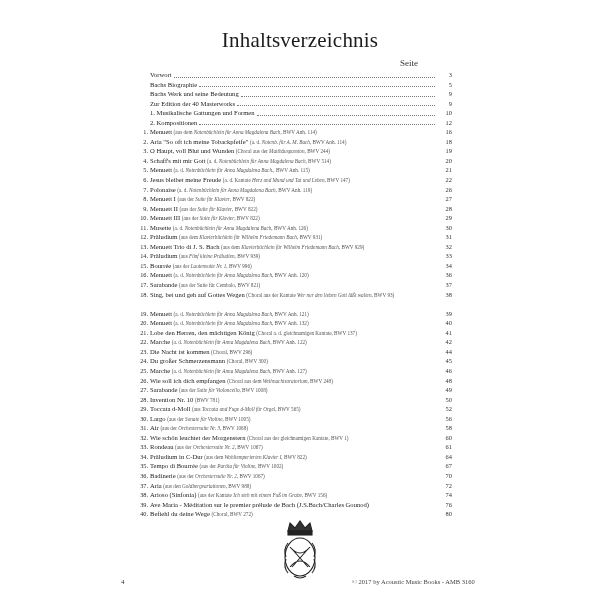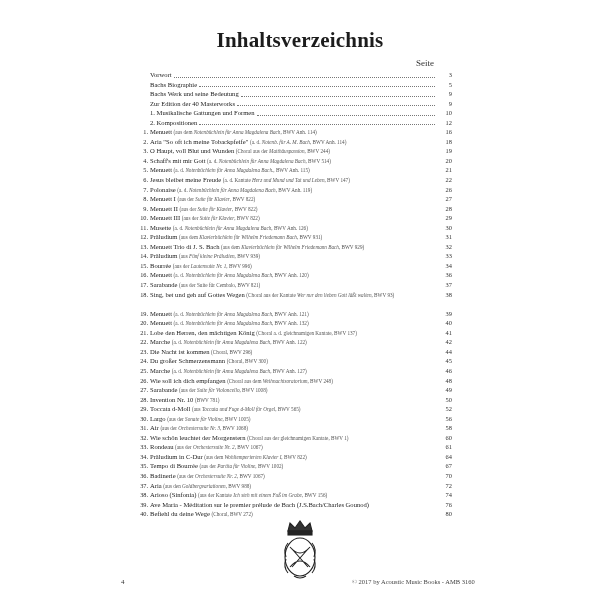--- a/index.html
+++ b/index.html
@@ -1,20 +1,20 @@
 <!DOCTYPE html>
 <html><head>
 <meta charset="utf-8">
 <style>
   html, body { margin:0; padding:0; background:#ffffff; }
   body { width:600px; height:600px; position:relative; overflow:hidden;
          font-family:"Liberation Serif", "DejaVu Serif", serif; color:#2a2a2a; }
   .title { position:absolute; top:28px; left:0; width:600px; text-align:center;
-           font-size:21px; font-weight:bold; letter-spacing:0.2px; color:#1c1c1c; }
-  .seite { position:absolute; top:58px; left:400px; width:50px; text-align:center;
+           font-size:21px; font-weight:normal; letter-spacing:0.2px; color:#1c1c1c; }
+  .seite { position:absolute; top:58px; left:400px; width:50px; text-align:left;
            font-size:9px; color:#333; }
   .toc { position:absolute; top:70px; left:128px; width:324px; }
   .row { position:relative; display:flex; align-items:baseline; font-size:6.3px;
          line-height:9.55px; height:9.55px; white-space:nowrap; }
   .row.tall { height:19.1px; white-space:normal; }
   .row .num { width:20px; text-align:right; padding-right:2px; flex:0 0 auto; }
   .row.front .num { width:20px; }
   .row .text { flex:1 1 auto; overflow:hidden; }
   .row .main { color:#222; font-size:6.6px; }
   .row .note { color:#555; font-size:5.2px; }

